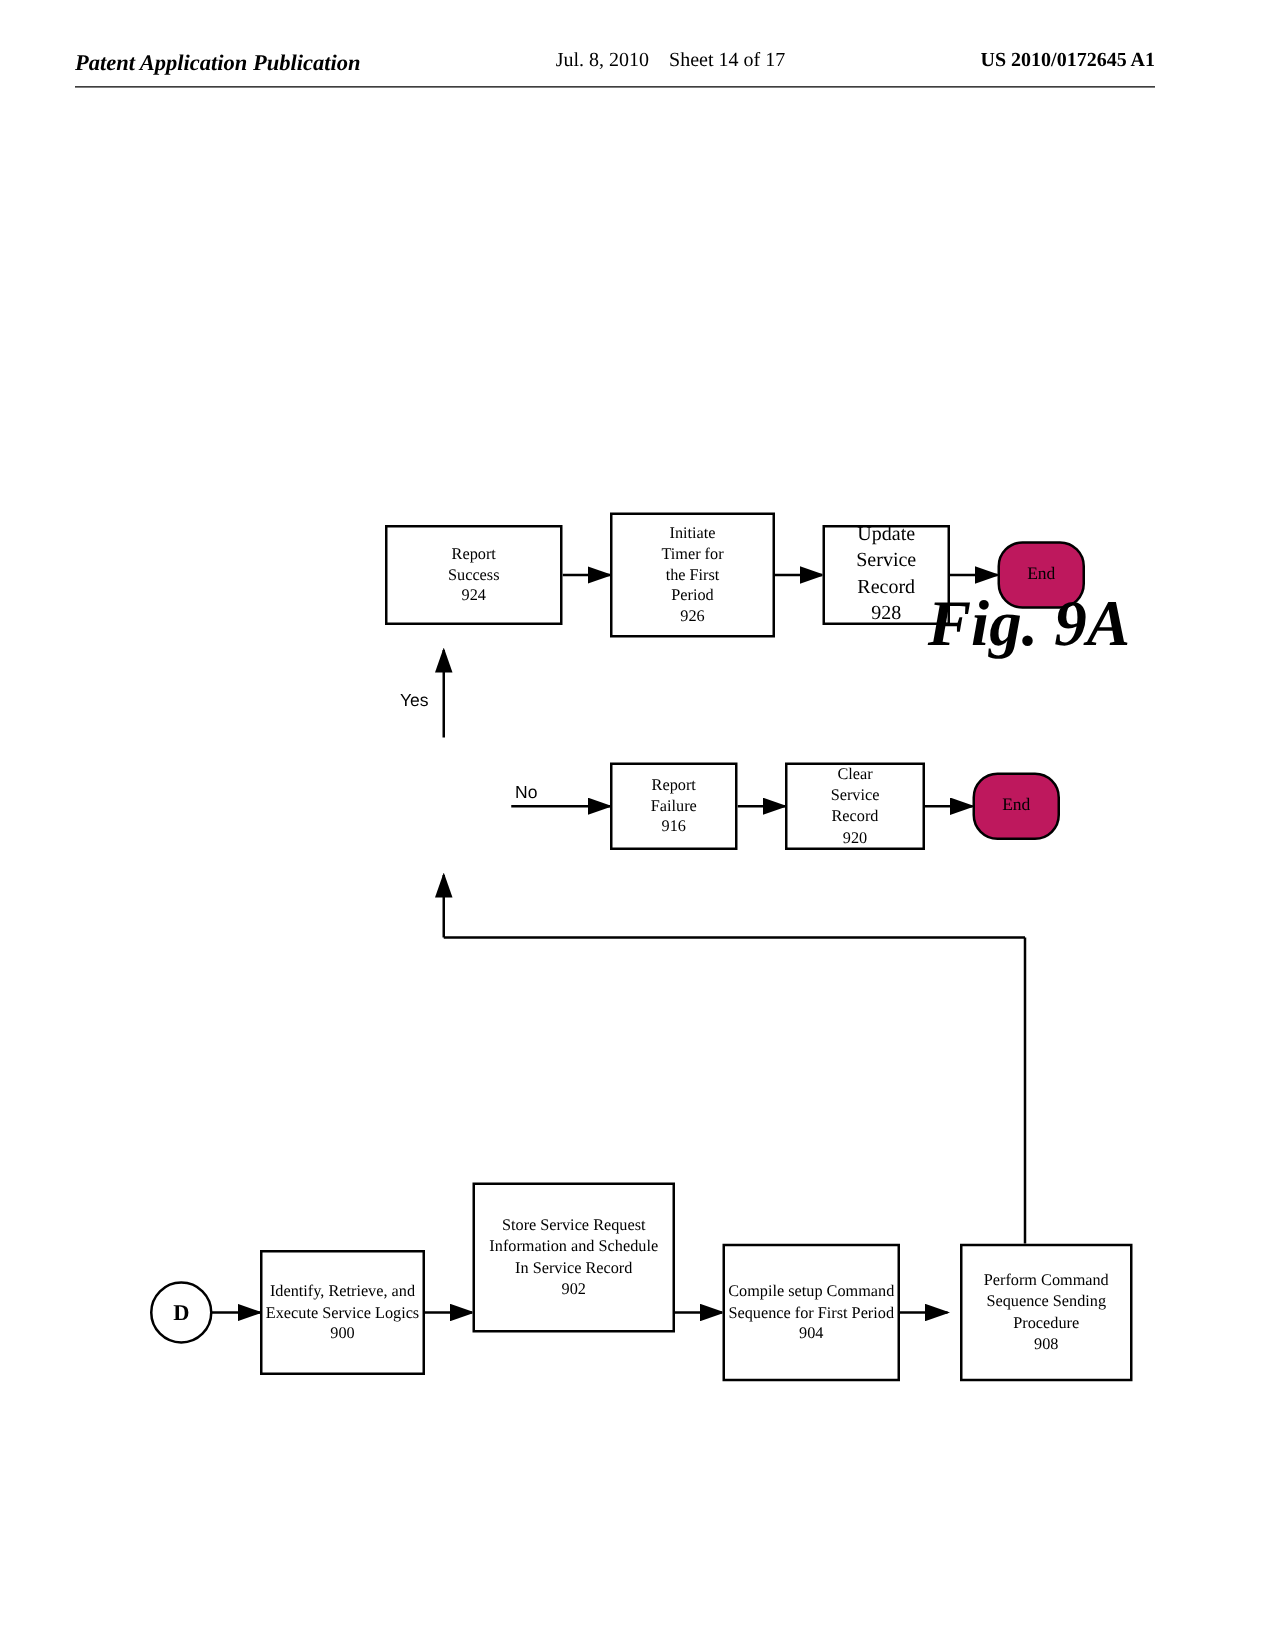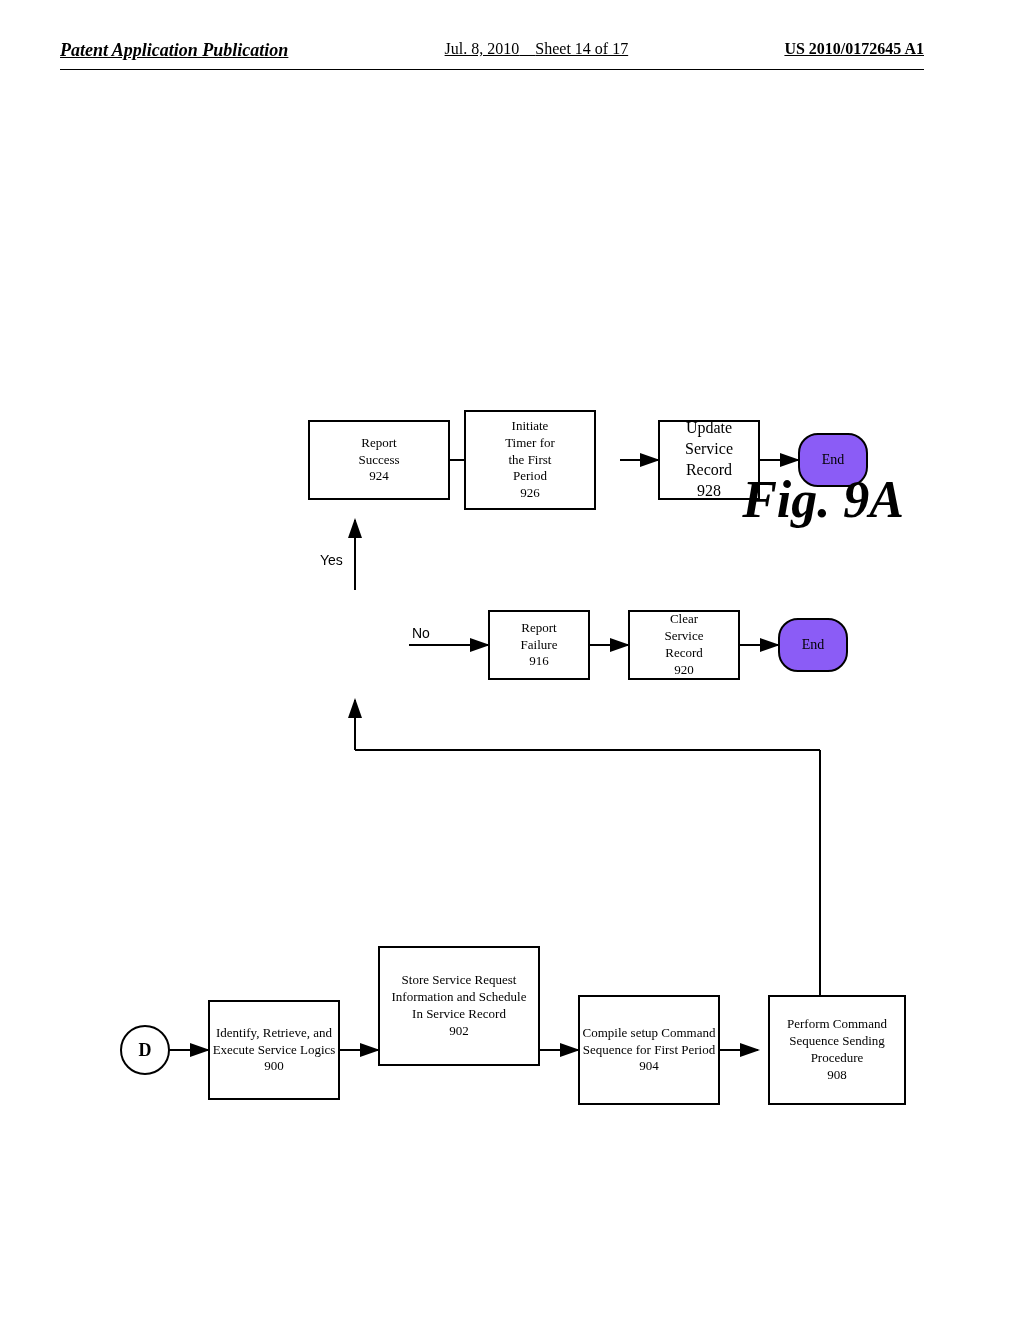--- a/index.html
+++ b/index.html
@@ -10,21 +10,20 @@
       font-family: 'Times New Roman', Times, serif;
       overflow: hidden;
       position: relative;
     }
 
     .page {
       width: 984px;
       height: 1320px;
       position: relative;
       padding: 40px 60px;
-      text-decoration: underline;
     }
 
     .header {
       display: flex;
       justify-content: space-between;
       align-items: flex-start;
       border-bottom: 1px solid #000;
       padding-bottom: 8px;
       margin-bottom: 20px;
     }
@@ -60,21 +59,21 @@
       align-items: center;
       justify-content: center;
       text-align: center;
       font-size: 14px;
       line-height: 1.3;
     }
 
     .rounded-box {
       position: absolute;
       border: 2px solid #000;
-      background: #8b5cf6;
+      background: #be185d;
       border-radius: 20px;
       display: flex;
       align-items: center;
       justify-content: center;
       text-align: center;
       font-size: 14px;
       line-height: 1.3;
     }
 
     .circle {
@@ -222,21 +221,21 @@
     </div>
 
     <div class="rounded-box" style="left:718px; top:528px; width:70px; height:54px; font-size:14px;">
       <span>End</span>
     </div>
 
     <div class="box" style="left:248px; top:330px; width:142px; height:80px; font-size:13px;">
       <span>Report<br>Success<br>924</span>
     </div>
 
-    <div class="box" style="left:404px; top:320px; width:132px; height:100px; font-size:13px;">
+    <div class="box" style="left:428px; top:320px; width:132px; height:100px; font-size:13px;">
       <span>Initiate<br>Timer for<br>the First<br>Period<br>926</span>
     </div>
 
     <div class="box" style="left:598px; top:330px; width:102px; height:80px; font-size:16px;">
       <span>Update<br>Service<br>Record<br>928</span>
     </div>
 
     <div class="rounded-box" style="left:738px; top:343px; width:70px; height:54px; font-size:14px;">
       <span>End</span>
     </div>

